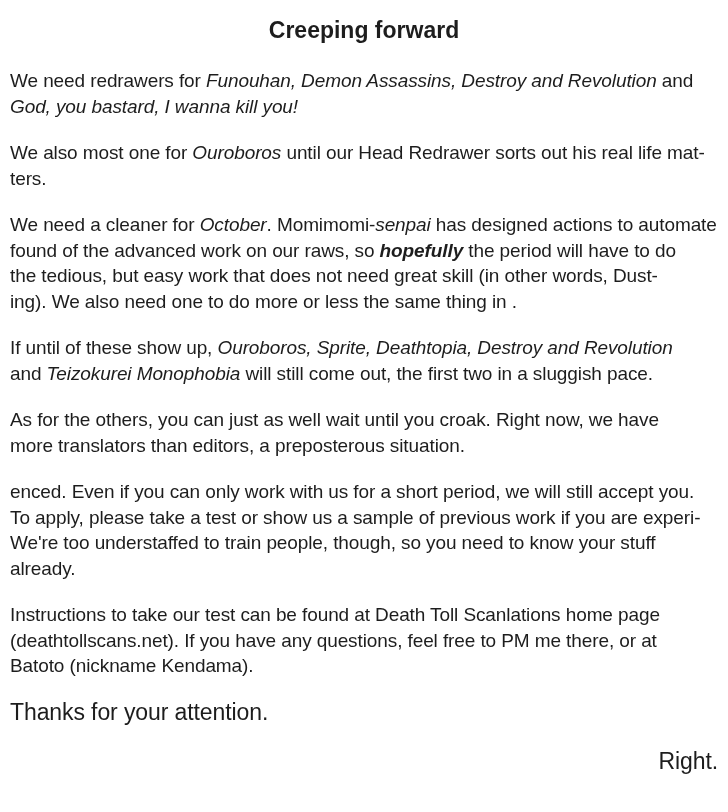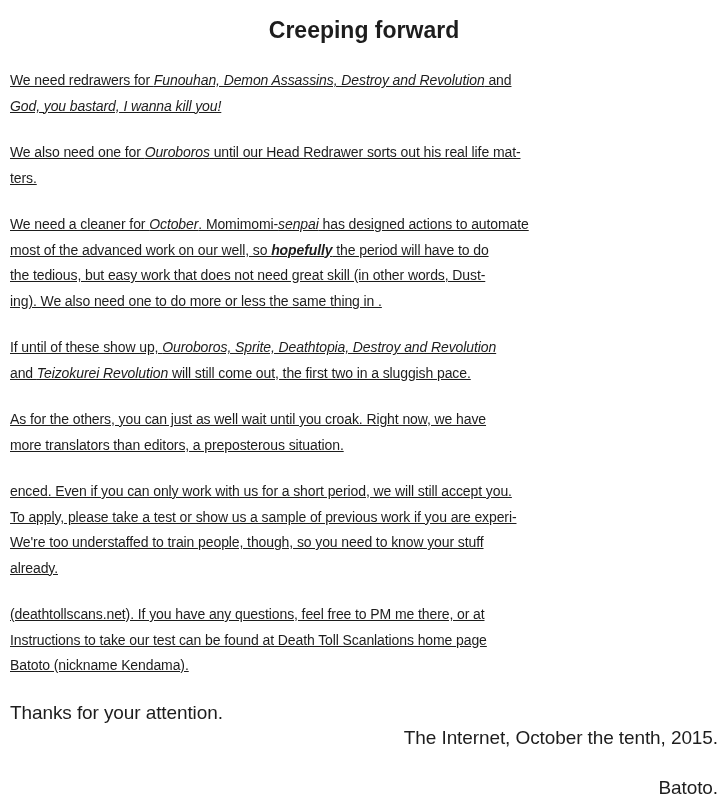--- a/index.html
+++ b/index.html
@@ -24,35 +24,34 @@
   }
   .title {
     margin: 0 0 22px 0;
     text-align: center;
     font-size: 23px;
     line-height: 32px;
     font-weight: bold;
     letter-spacing: 0;
   }
   .body-text {
-    font-size: 14px;
+    font-size: 19px;
     line-height: 25.5px;
     letter-spacing: -0.1px;
-    text-decoration: underline;
   }
   .paragraph {
     margin: 0 0 21px 0;
   }
   .line {
     white-space: nowrap;
   }
   .i  { font-style: italic; }
   .bi { font-style: italic; font-weight: bold; }
   .closing-line {
-    font-size: 19px;
+    font-size: 23px;
     line-height: 25.5px;
     letter-spacing: -0.1px;
   }
   .align-right {
     text-align: right;
   }
   .signature {
     margin-top: 24px;
   }
 </style>
@@ -61,46 +60,45 @@
 
 <div class="page">
   <h1 class="title">Creeping forward</h1>
 
   <div class="body-text">
       <div class="paragraph">
         <div class="line"><span>We need redrawers for </span><span class="i">Funouhan, Demon Assassins, Destroy and Revolution</span><span> and</span></div>
         <div class="line"><span class="i">God, you bastard, I wanna kill you!</span></div>
       </div>
       <div class="paragraph">
-        <div class="line"><span>We also need one for </span><span class="i">Ouroboros</span><span> until our Head Redrawer sorts out his real life mat-</span></div>
+        <div class="line"><span>We also most one for </span><span class="i">Ouroboros</span><span> until our Head Redrawer sorts out his real life mat-</span></div>
         <div class="line"><span>ters.</span></div>
       </div>
       <div class="paragraph">
         <div class="line"><span>We need a cleaner for </span><span class="i">October</span><span>. Momimomi-</span><span class="i">senpai</span><span> has designed actions to automate</span></div>
-        <div class="line"><span>most of the advanced work on our well, so </span><span class="bi">hopefully</span><span> the period will have to do</span></div>
+        <div class="line"><span>found of the advanced work on our raws, so </span><span class="bi">hopefully</span><span> the period will have to do</span></div>
         <div class="line"><span>the tedious, but easy work that does not need great skill (in other words, Dust-</span></div>
         <div class="line"><span>ing). We also need one to do more or less the same thing in .</span></div>
       </div>
       <div class="paragraph">
         <div class="line"><span>If until of these show up, </span><span class="i">Ouroboros, Sprite, Deathtopia, Destroy and Revolution</span></div>
-        <div class="line"><span>and </span><span class="i">Teizokurei Revolution</span><span> will still come out, the first two in a sluggish pace.</span></div>
+        <div class="line"><span>and </span><span class="i">Teizokurei Monophobia</span><span> will still come out, the first two in a sluggish pace.</span></div>
       </div>
       <div class="paragraph">
         <div class="line"><span>As for the others, you can just as well wait until you croak. Right now, we have</span></div>
         <div class="line"><span>more translators than editors, a preposterous situation.</span></div>
       </div>
       <div class="paragraph">
         <div class="line"><span>enced. Even if you can only work with us for a short period, we will still accept you.</span></div>
         <div class="line"><span>To apply, please take a test or show us a sample of previous work if you are experi-</span></div>
         <div class="line"><span>We're too understaffed to train people, though, so you need to know your stuff</span></div>
         <div class="line"><span>already.</span></div>
       </div>
       <div class="paragraph">
+        <div class="line"><span>Instructions to take our test can be found at Death Toll Scanlations home page</span></div>
         <div class="line"><span>(deathtollscans.net). If you have any questions, feel free to PM me there, or at</span></div>
-        <div class="line"><span>Instructions to take our test can be found at Death Toll Scanlations home page</span></div>
         <div class="line"><span>Batoto (nickname Kendama).</span></div>
       </div>
     </div>
 
   <div class="closing-line">Thanks for your attention.</div>
-  <div class="closing-line align-right">The Internet, October the tenth, 2015.</div>
-  <div class="closing-line align-right signature">Batoto.</div>
+  <div class="closing-line align-right signature">Right.</div>
 </div>
 
 </body></html>

